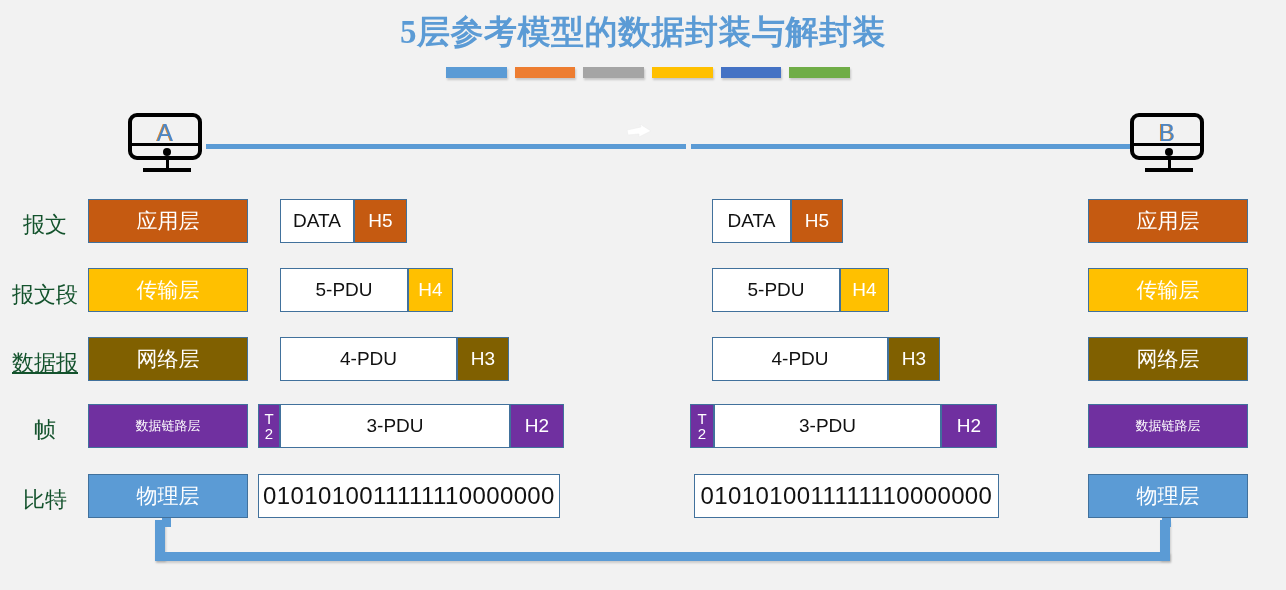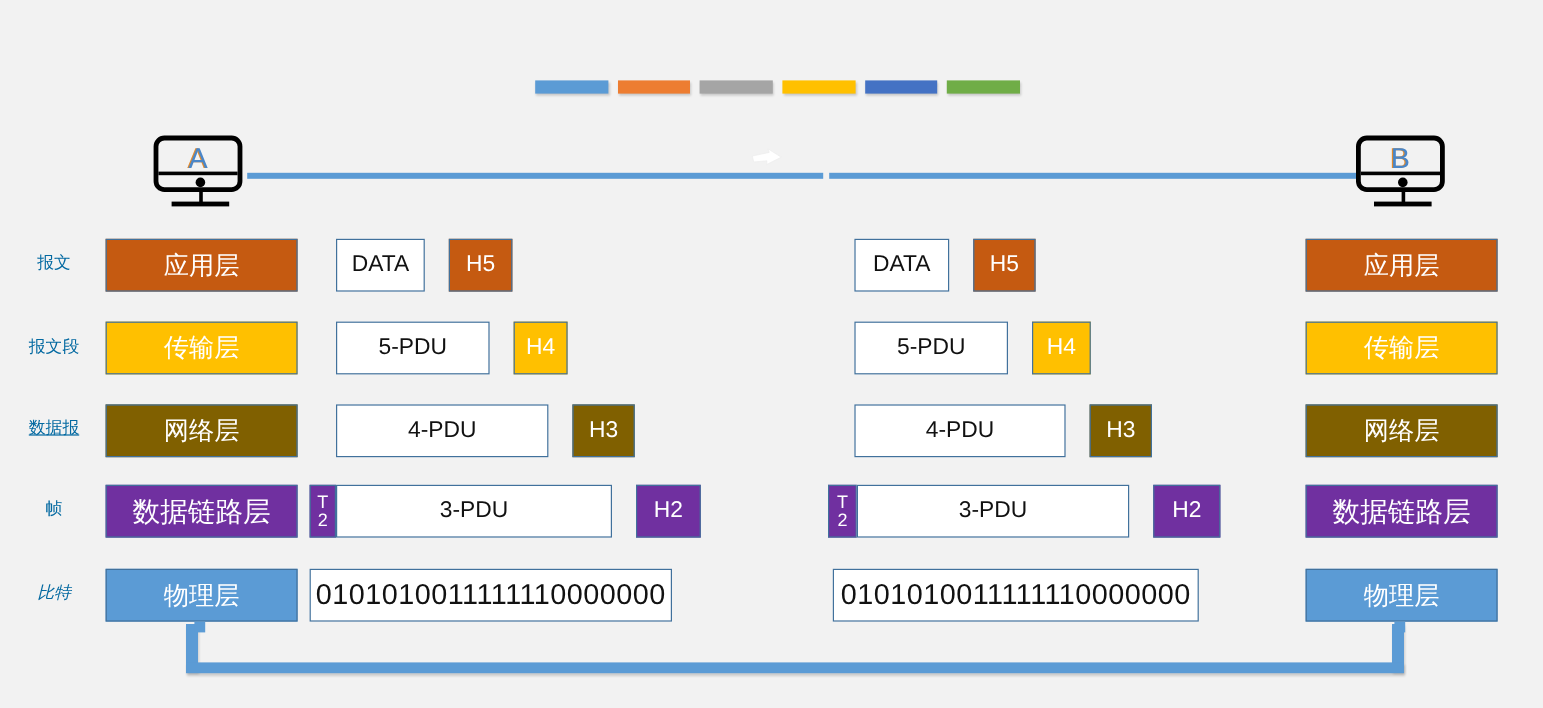--- a/index.html
+++ b/index.html
@@ -124,41 +124,41 @@
     width: 26px;
     height: 16px;
   }
 
   
   .row-label {
     position: absolute;
     width: 86px;
     text-align: center;
     font-family: "Liberation Serif", serif;
-    font-size: 14px;
-    color: #0369a1;
+    font-size: 22px;
+    color: #14532d;
     white-space: nowrap;
   }
 
   
   .layer-box {
     position: absolute;
     width: 160px;
     height: 44px;
     border: 1px solid #41719c;
     box-sizing: border-box;
     display: flex;
     align-items: center;
     justify-content: center;
     font-family: "Liberation Serif", serif;
     font-size: 21px;
     color: #ffffff;
     white-space: nowrap;
   }
-  .layer-box.dl { font-size: 23px; }
+  .layer-box.dl { font-size: 13px; }
 
   
   .pdu {
     position: absolute;
     height: 44px;
     display: flex;
     align-items: stretch;
     box-sizing: border-box;
   }
   .pdu .body {
@@ -176,21 +176,20 @@
   .pdu .hdr {
     border: 1px solid #41719c;
     box-sizing: border-box;
     display: flex;
     align-items: center;
     justify-content: center;
     font-family: "Liberation Sans", sans-serif;
     font-size: 19px;
     color: #ffffff;
     white-space: nowrap;
-    margin-left: 20px;
   }
   .pdu .tail {
     border: 1px solid #41719c;
     box-sizing: border-box;
     display: flex;
     flex-direction: column;
     align-items: center;
     justify-content: center;
     font-family: "Liberation Sans", sans-serif;
     font-size: 15px;
@@ -207,20 +206,21 @@
     position: absolute;
     background: #5b9bd5;
     box-shadow: 1px 2px 2px rgba(0,0,0,0.16);
   }
 </style>
 </head>
 <body>
 
 <div id="stage">
 
+  <div id="title">5层参考模型的数据封装与解封装</div>
   <div id="title-rule">
     <div class="seg" style="background: rgb(91, 155, 213);"></div>
     <div class="seg" style="background: rgb(237, 125, 49);"></div>
     <div class="seg" style="background: rgb(165, 165, 165);"></div>
     <div class="seg" style="background: rgb(255, 192, 0);"></div>
     <div class="seg" style="background: rgb(68, 114, 196);"></div>
     <div class="seg" style="background: rgb(112, 173, 71);"></div>
   </div>
 
   <div class="computer" id="host-a" style="left:128px; top:113px;">
@@ -242,21 +242,21 @@
   <div class="link-seg" id="link-left" style="left:206px; top:144px; width:480px;"></div>
   <div class="link-seg" id="link-right" style="left:691px; top:144px; width:439px;"></div>
   <svg id="link-arrow" viewBox="0 0 26 16">
     <path d="M1,6 L15,3 L14,0 L25,7 L13,13 L13,10 L2,11 Z" fill="#ffffff" stroke="#ededed" stroke-width="0.6"></path>
   </svg>
 
   <div class="row-label" style="left:2px;  top:210px;">报文</div>
   <div class="row-label" style="left:2px;  top:280px;">报文段</div>
   <div class="row-label" style="left:2px;  top:348px;text-decoration:underline;">数据报</div>
   <div class="row-label" style="left:2px;  top:415px;">帧</div>
-  <div class="row-label" style="left:2px;  top:485px;font-style:italic;">比特</div>
+  <div class="row-label" style="left:2px;  top:485px;">比特</div>
 
   <div class="layer-box" style="left:88px; top:199px; background:#c55a11;">应用层</div>
   <div class="layer-box" style="left:88px; top:268px; background:#ffc000;">传输层</div>
   <div class="layer-box" style="left:88px; top:337px; background:#806000;">网络层</div>
   <div class="layer-box dl" style="left:88px; top:404px; background:#7030a0;">数据链路层</div>
   <div class="layer-box" style="left:88px; top:474px; background:#5b9bd5;">物理层</div>
 
   <div class="layer-box" style="left:1088px; top:199px; background:#c55a11;">应用层</div>
   <div class="layer-box" style="left:1088px; top:268px; background:#ffc000;">传输层</div>
   <div class="layer-box" style="left:1088px; top:337px; background:#806000;">网络层</div>

